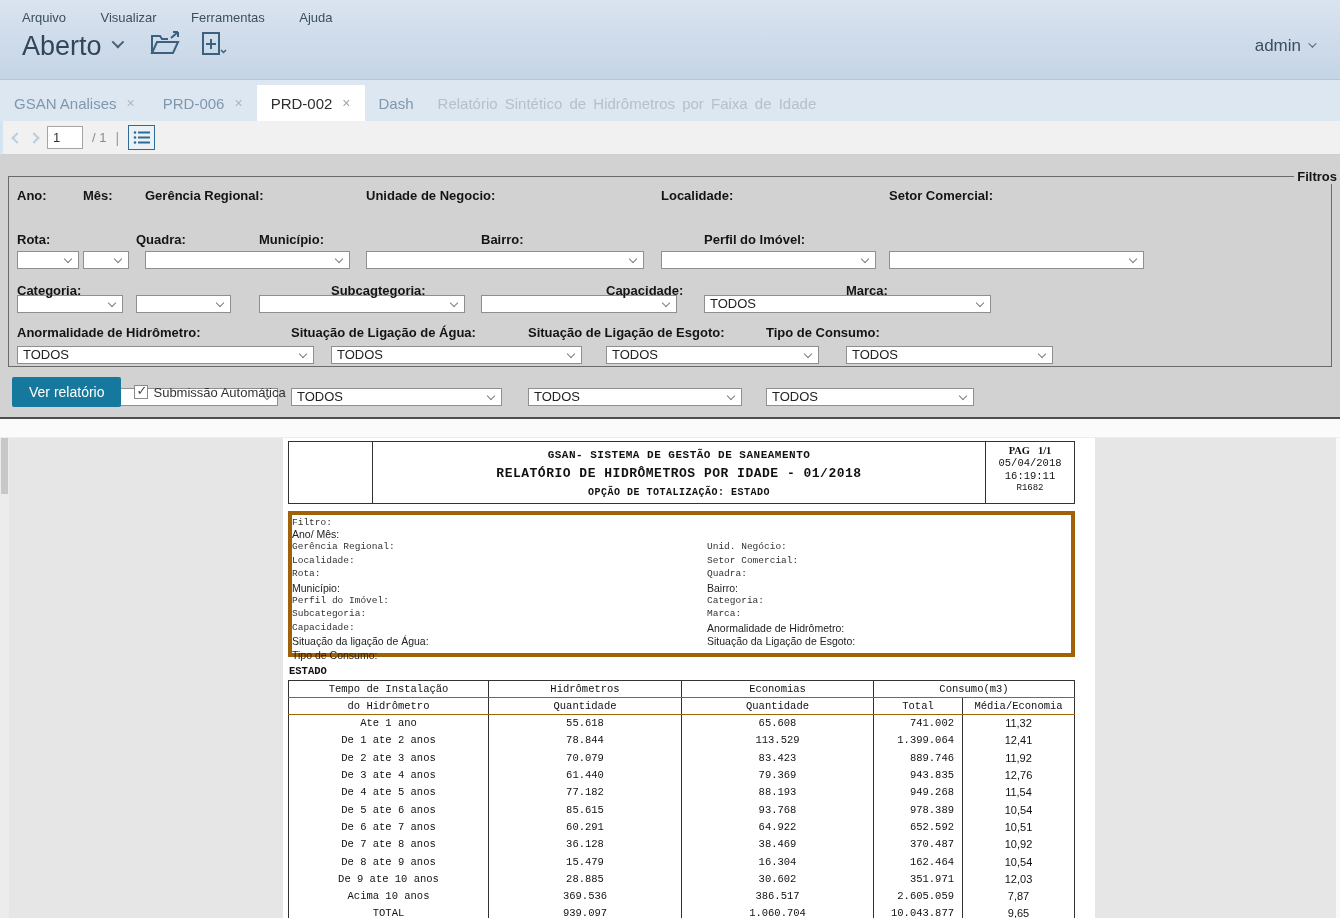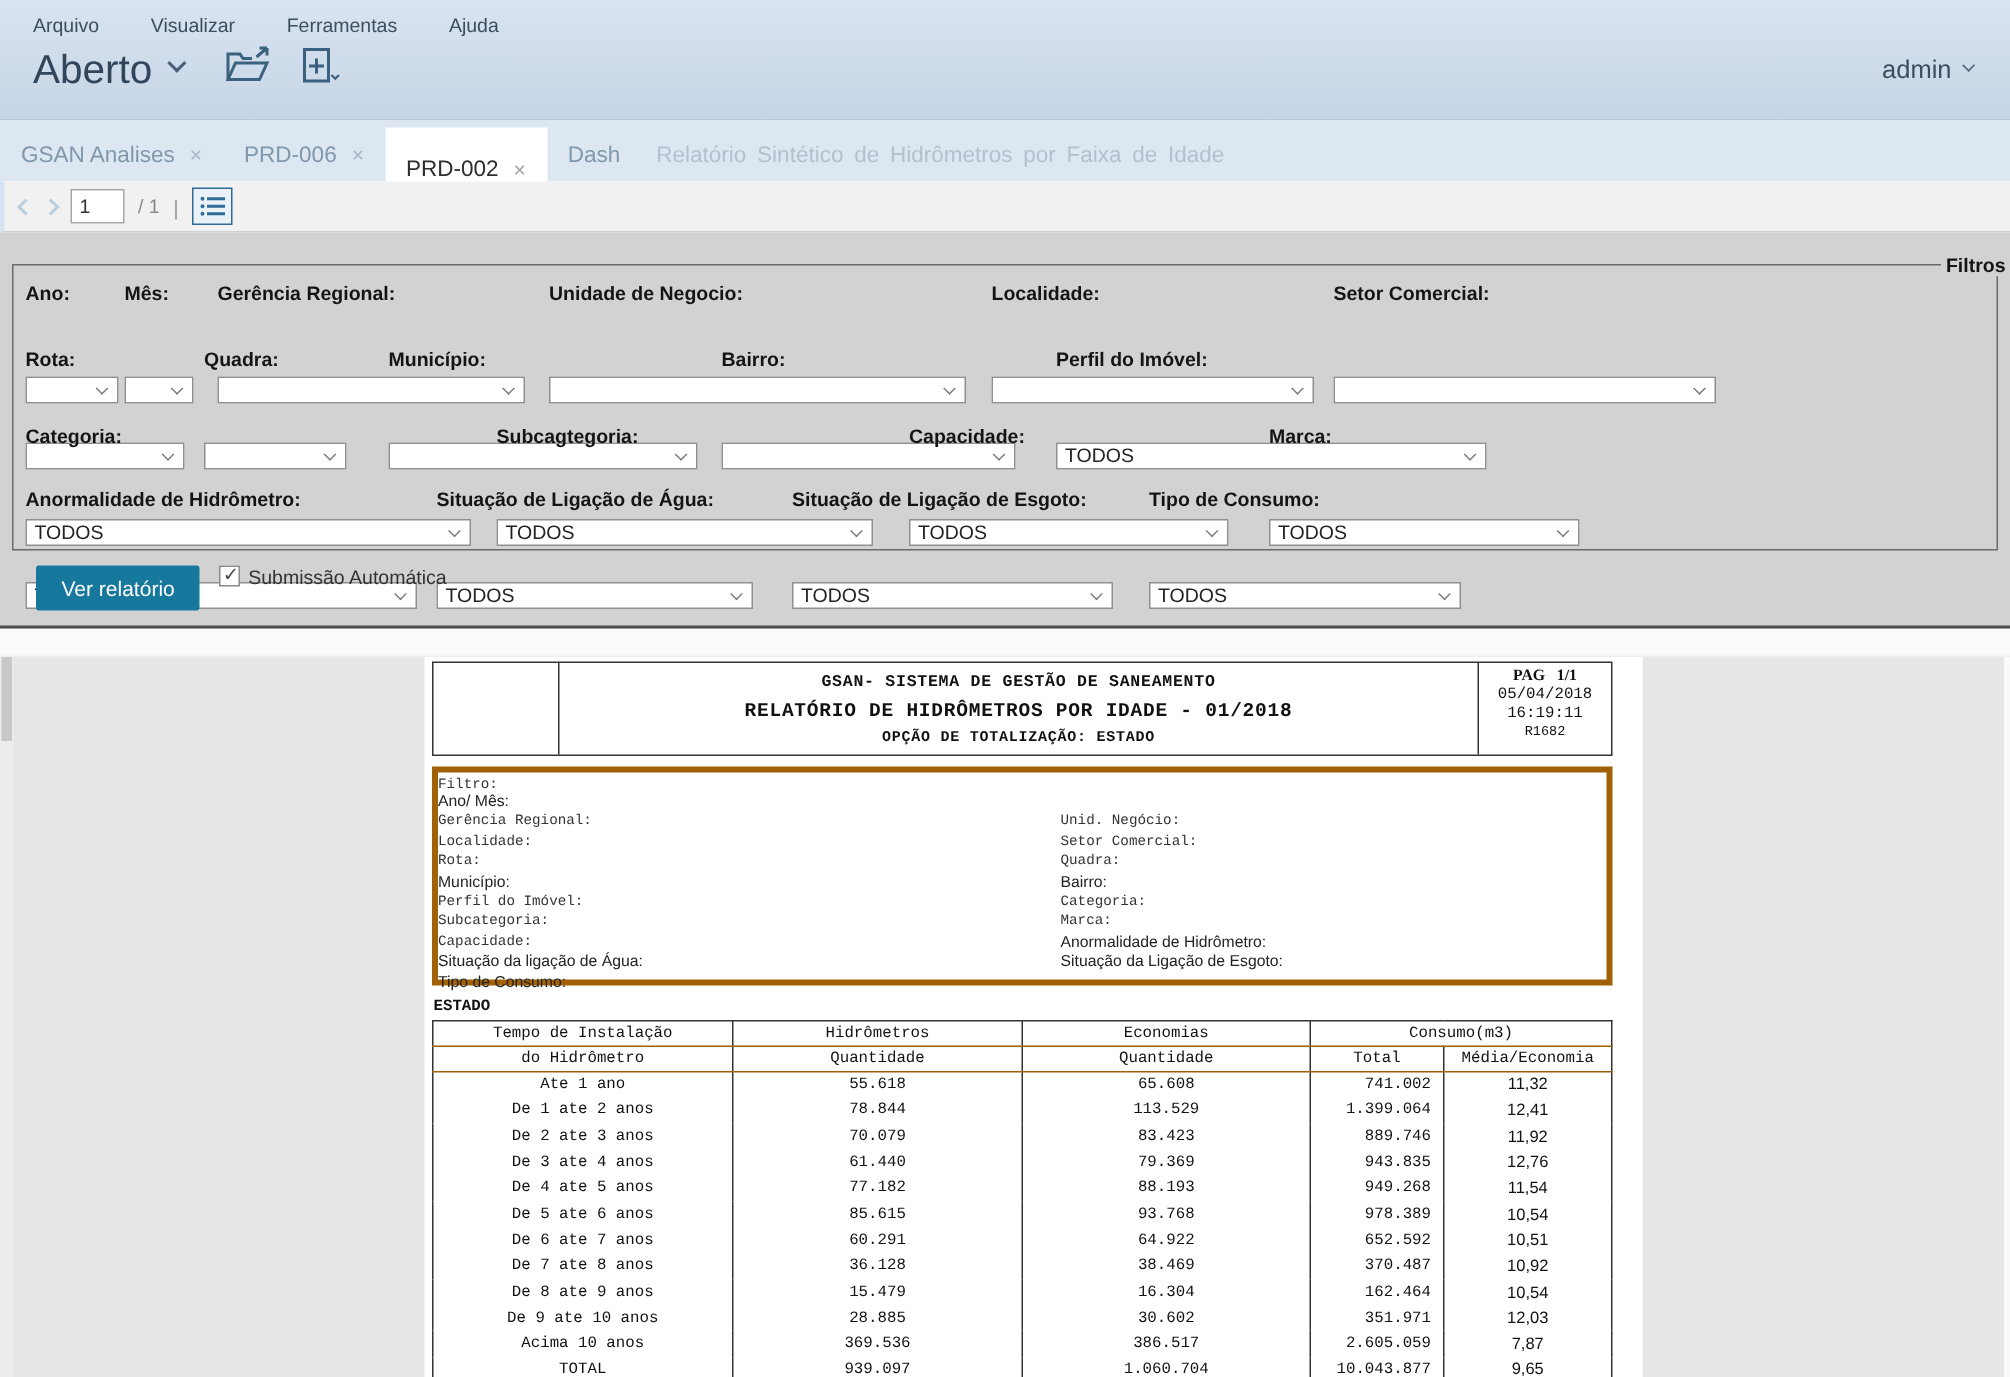--- a/index.html
+++ b/index.html
@@ -19,21 +19,21 @@
   .hicons { display:flex; align-items:center; margin-left:28px; gap:18px; }
   .hicon { cursor:pointer; }
   .spacer { flex:1; }
   .admin { display:flex; align-items:center; font-size:17px; color:#3c4e60; cursor:pointer; }
 
   
   .tabbar { height:41px; background:#dde7f1; display:flex; align-items:flex-end; padding-left:0; }
   .tab { height:36px; display:flex; align-items:center; padding:0 14px; font-size:15px;
     color:#8097ad; cursor:pointer; }
   .tab .x { margin-left:10px; color:#a7b8c8; font-size:14px; cursor:pointer; }
-  .tab.active { background:#ffffff; color:#2e2e2e;align-items:flex-end; }
+  .tab.active { background:#ffffff; color:#2e2e2e; }
   .tab.active .x { color:#a3a3a3; }
   .doc-title { font-size:15px; color:#b4c0cb; margin-left:10px; margin-bottom:9px; word-spacing:3px; }
 
   
   .pagenav { height:34px; background:#f1f1f1; border-bottom:1px solid #cfcfcf;
     border-left:3px solid #d5e4f2; display:flex; align-items:center; padding-left:10px; gap:9px; }
   .nav-chev { width:8px; height:8px; border-right:2px solid #b9cedf; border-bottom:2px solid #b9cedf; cursor:default; }
   .nav-chev.left  { transform:rotate(135deg); }
   .nav-chev.right { transform:rotate(-45deg); }
   .page-input { width:36px; height:23px; border:1px solid #a5a5a5; font-size:13px; padding-left:5px;
@@ -49,21 +49,21 @@
     border:1px solid #6a6a6a; }
   fieldset.filters legend { margin-left:14px; padding:0 8px 0 3px; font-size:13px; font-weight:bold; color:#141414;text-align:right; }
   .fg { position:absolute; }
   .flabel { display:block; font-size:13px; font-weight:bold; color:#141414; margin-bottom:3px; white-space:nowrap; }
   .fselect { height:18px; background:#fff; border:1px solid #8f8f8f; position:relative;
     font-size:13px; color:#222; padding:0 20px 4px 5px; line-height:16px; cursor:pointer;margin-top:48px; }
   .fselect .sel-chev { position:absolute; right:7px; top:4px; width:6px; height:6px;
     border-right:1.5px solid #7c7c7c; border-bottom:1.5px solid #7c7c7c; transform:rotate(45deg); }
 
   
-  .actions { position:absolute; left:24px; top:222px; display:flex; }
+  .actions { position:absolute; left:12px; top:222px; display:flex; align-items:center; }
   .btn-report { background:#17789e; color:#fff; border:none; font-size:14px; padding:7px 17px;
     border-radius:2px; cursor:pointer; font-family:"Liberation Sans",sans-serif; }
   .cb { width:14px; height:14px; background:#fff; border:1px solid #8a8a8a; margin-left:13px;
     position:relative; cursor:pointer; }
   .cb.checked::after { content:"✓"; position:absolute; left:1px; top:-3px; font-size:13px; color:#4a4a4a; }
   .cb-label { font-size:13px; color:#333; margin-left:5px; }
 
   .white-strip { height:19px; background:#fbfbfb; border-bottom:1px solid #ededed; }
 
   

